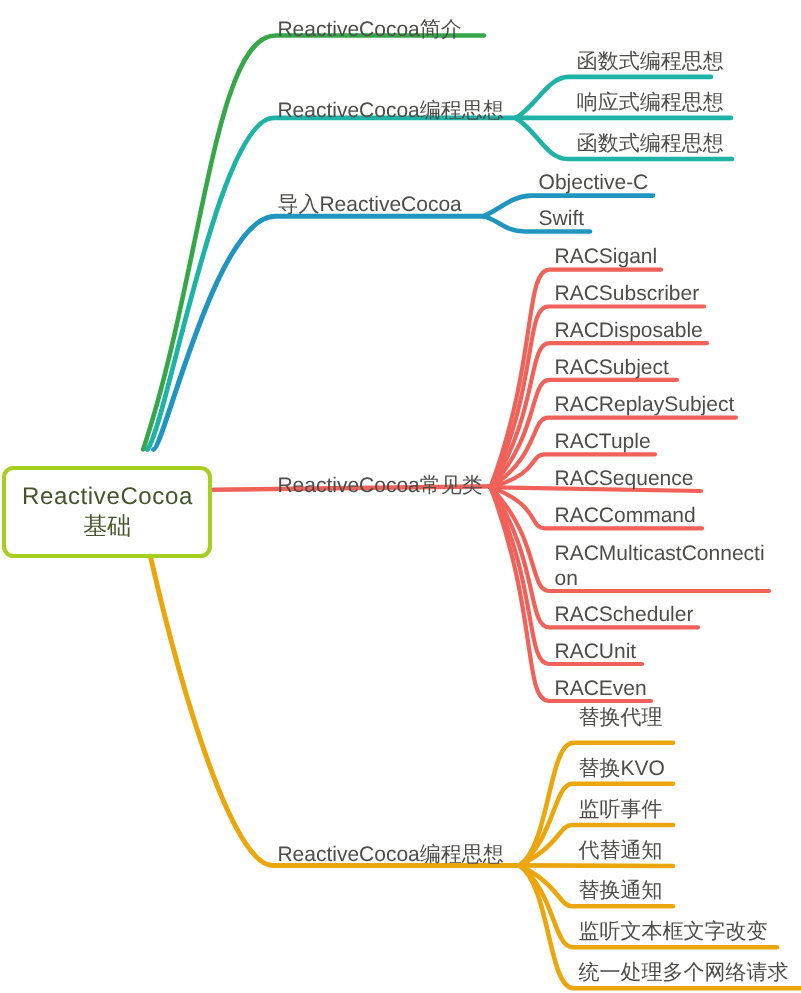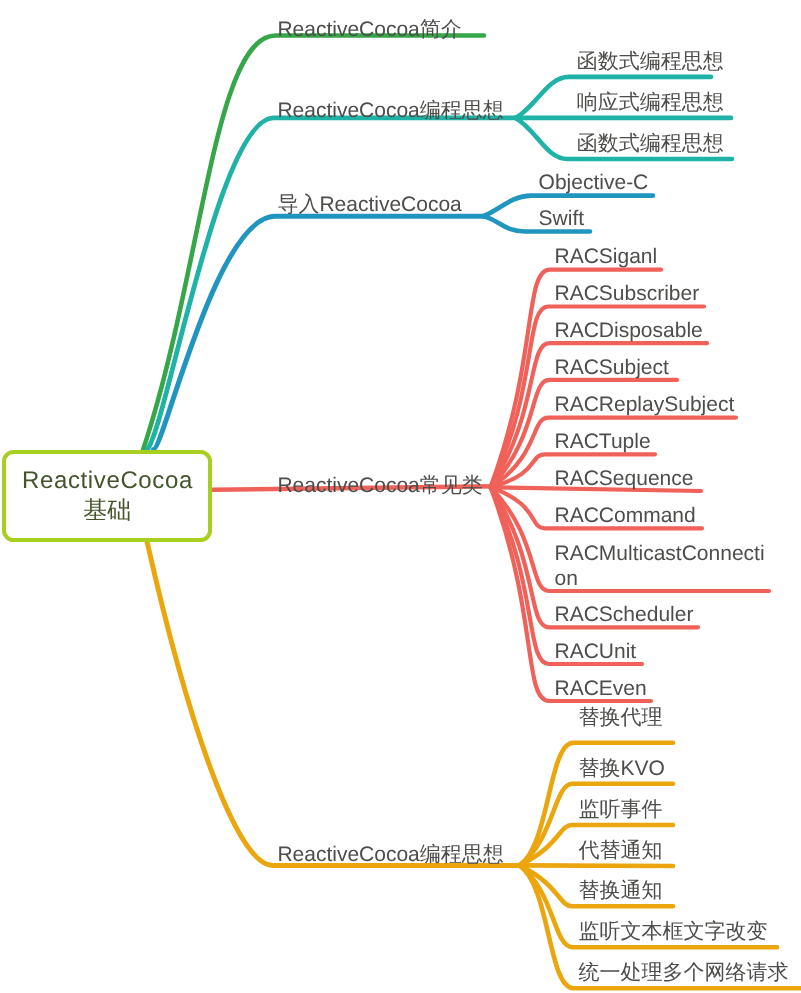--- a/index.html
+++ b/index.html
@@ -54,21 +54,21 @@
         <path d="M 519.5 865.4 C 550.09 844.50 548.36 742.8 573.4 742.8 L 673 742.8" stroke="#EBA60E" stroke-width="4.6" fill="none" stroke-linecap="round"></path>
         <path d="M 519.5 865.4 C 554.97 838.58 553.66 783.8 572.5 783.8 L 673 783.8" stroke="#EBA60E" stroke-width="4.6" fill="none" stroke-linecap="round"></path>
         <path d="M 519.5 865.4 C 559.87 845.70 559.29 825 571.9 825 L 673 825" stroke="#EBA60E" stroke-width="4.6" fill="none" stroke-linecap="round"></path>
         <path d="M 519.5 865.4 L 673 866" stroke="#EBA60E" stroke-width="4.6" fill="none" stroke-linecap="round"></path>
         <path d="M 519.5 865.4 C 559.82 885.24 559.23 906.2 571.9 906.2 L 673 906.2" stroke="#EBA60E" stroke-width="4.6" fill="none" stroke-linecap="round"></path>
         <path d="M 519.5 865.4 C 554.94 892.22 553.63 947.2 572.5 947.2 L 777 947.2" stroke="#EBA60E" stroke-width="4.6" fill="none" stroke-linecap="round"></path>
         <path d="M 519.5 865.4 C 550.05 886.21 548.31 988.3 573.4 988.3 L 801 988.3" stroke="#EBA60E" stroke-width="4.6" fill="none" stroke-linecap="round"></path>
       </g>
   </svg>
 
-  <div class="root-node" id="root-node" style="left: 2.2px; top: 450px; width: 210px; height: 91.5px;">
+  <div class="root-node" id="root-node" style="left: 2.2px; top: 466px; width: 210px; height: 91.5px;">
     <span class="root-line">ReactiveCocoa</span>
     <span class="root-line">基础</span>
   </div>
 
   <div id="labels">
       <div class="label" style="left: 277.4px; top: 19px;">ReactiveCocoa简介</div>
       <div class="label" style="left: 277.4px; top: 100px;">ReactiveCocoa编程思想</div>
       <div class="label" style="left: 277.4px; top: 194.3px;">导入ReactiveCocoa</div>
       <div class="label" style="left: 277.4px; top: 475px;">ReactiveCocoa常见类</div>
       <div class="label" style="left: 277.4px; top: 843.5px;">ReactiveCocoa编程思想</div>

